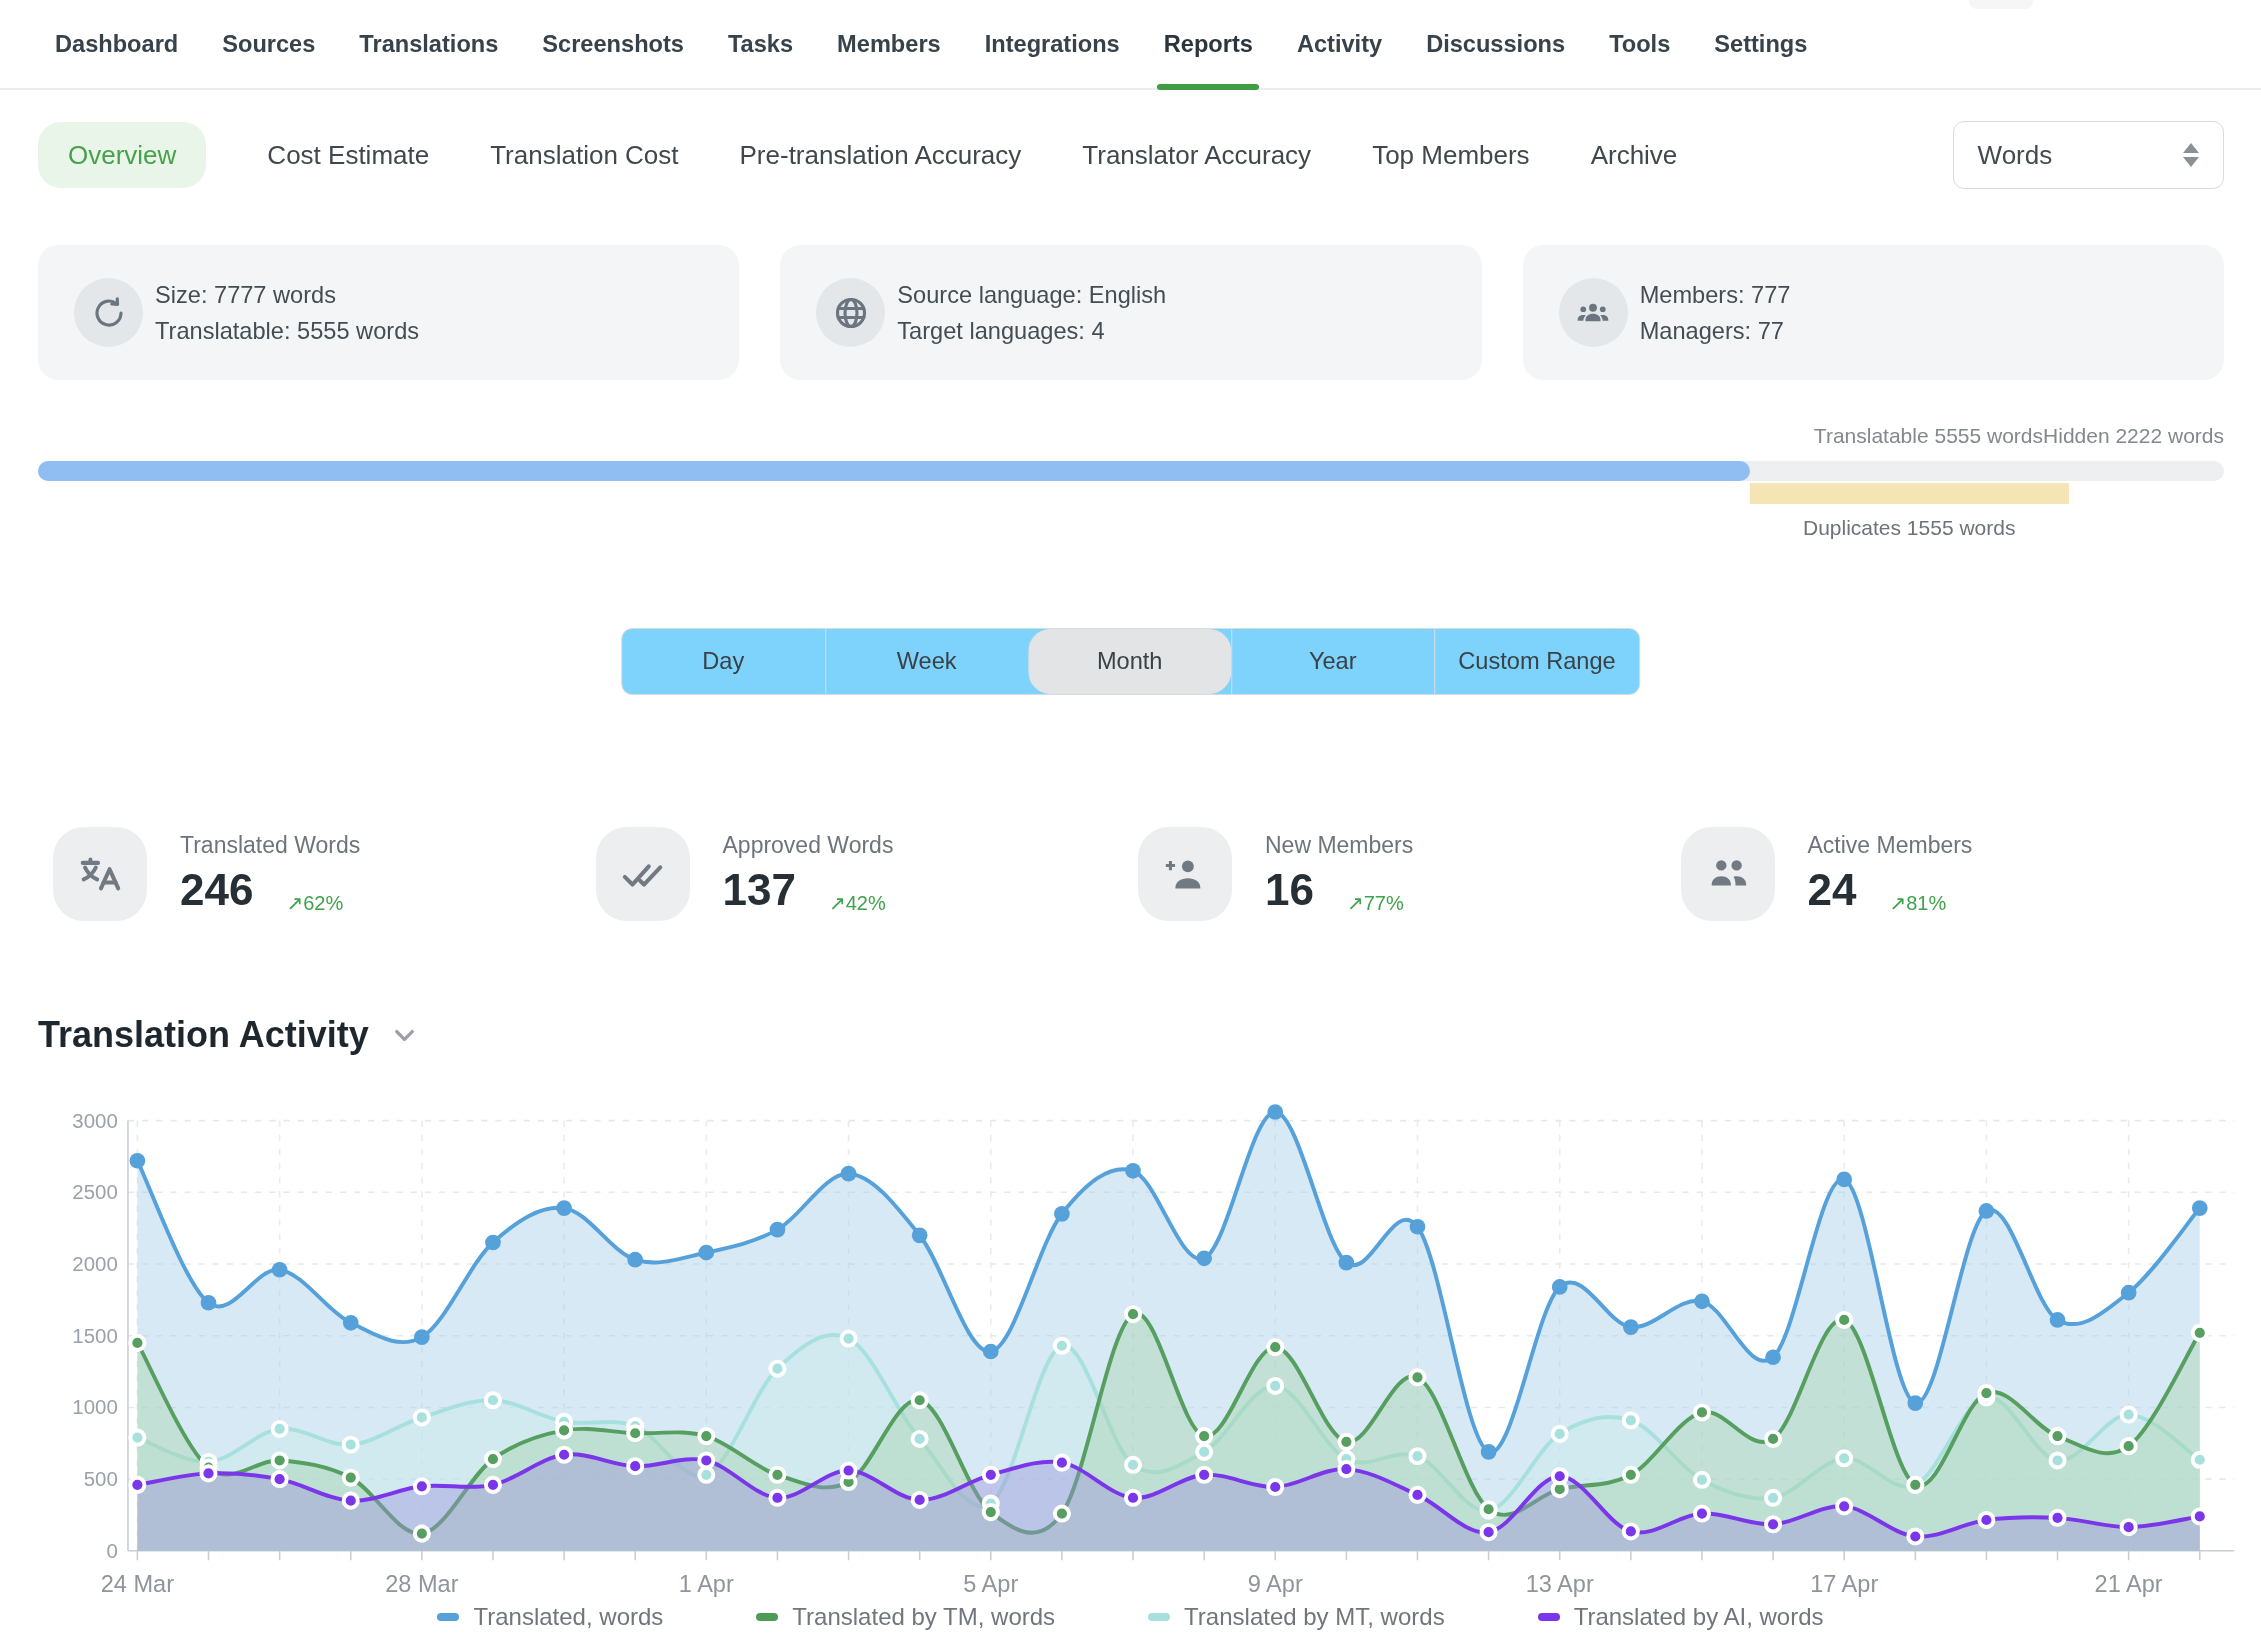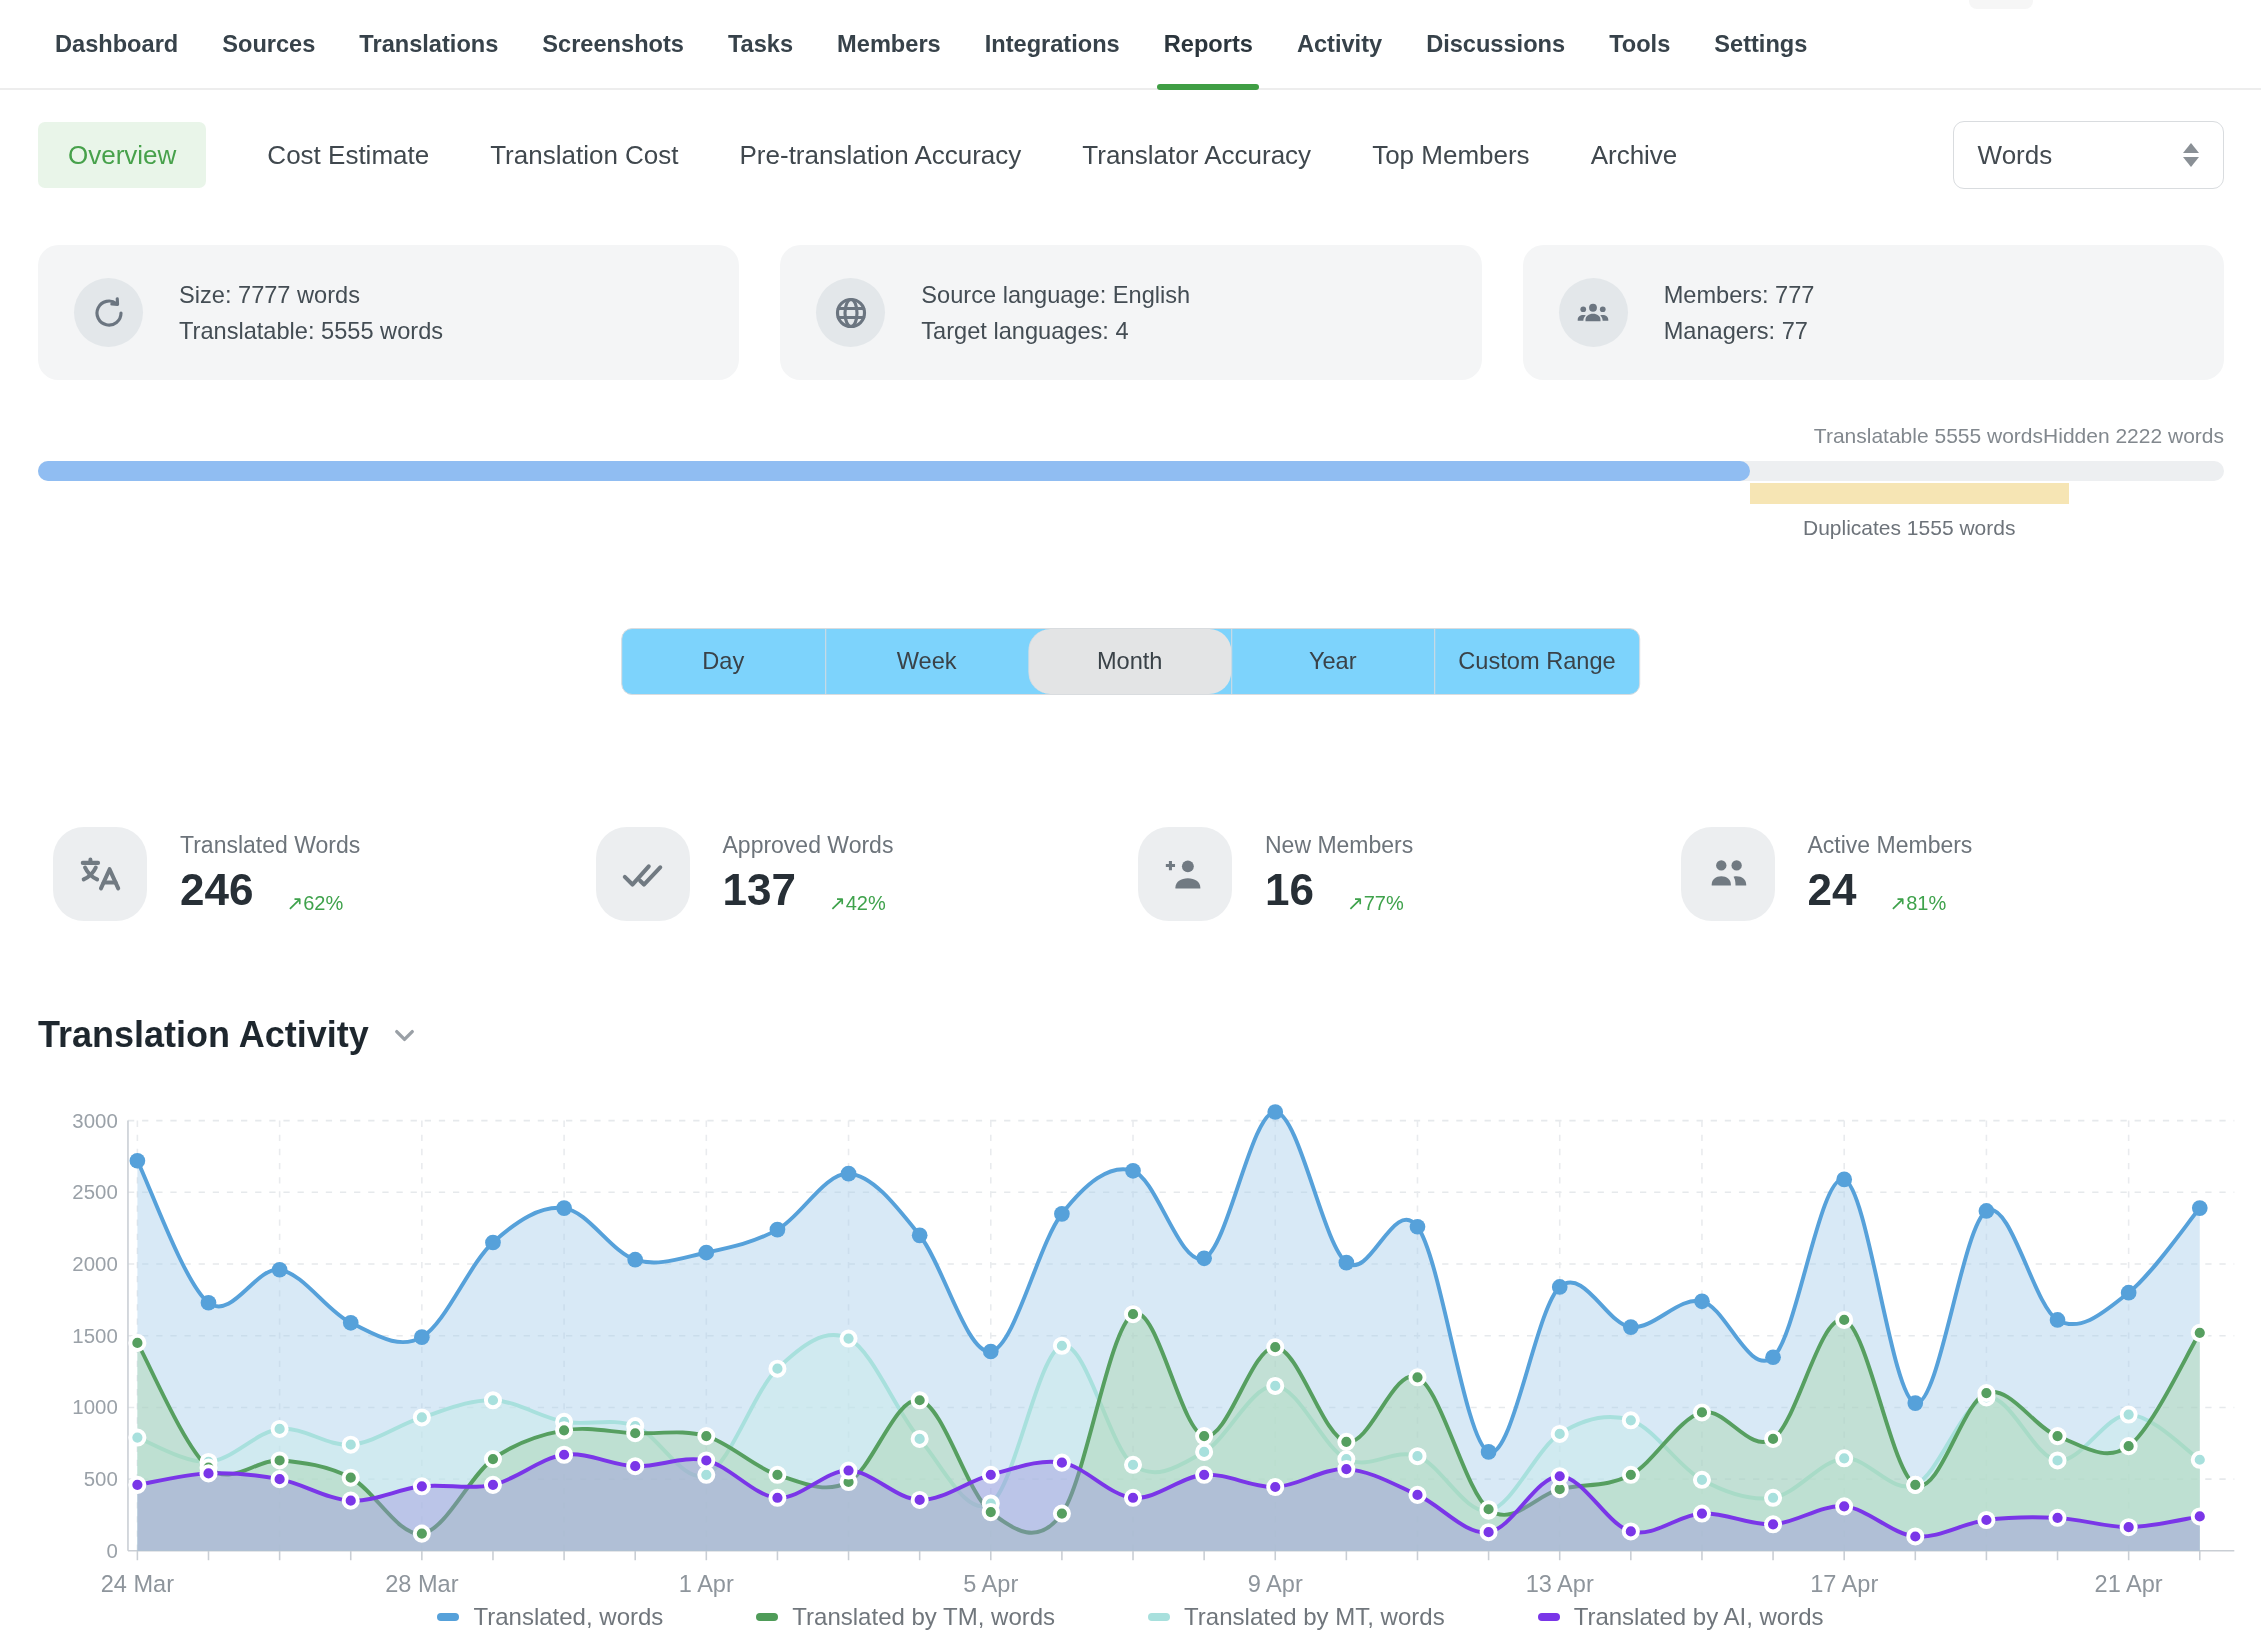--- a/index.html
+++ b/index.html
@@ -15,33 +15,33 @@
   .nav-item.active { color:#2b353c; }
   .nav-item.active::after { content:""; position:absolute; left:-6.3px; right:-6.3px; bottom:-2.4px;
               height:6.3px; background:#3f9e44; border-radius:3.1px; }
   .top-remnant { position:absolute; left:1969px; top:0; width:64px; height:9.4px;
               background:#f6f6f6; border-radius:0 0 7.9px 7.9px; }
 
   
   .subtabs { position:absolute; left:38px; top:108px; width:2186px; height:94px;
              display:flex; align-items:center; gap:61px; }
   .subtab { font-size:26px; color:#40484e; cursor:pointer; white-space:nowrap; }
-  .subtab.active { color:#47a14b; background:#e9f5e9; border-radius:7px; padding:17.3px 30px; }
+  .subtab.active { color:#47a14b; background:#e9f5e9; border-radius:23px; padding:17.3px 30px; }
   .unit-select { margin-left:auto; width:271px; height:68px; border:1.6px solid #d9dcdf;
              border-radius:11px; background:#fff; display:flex; align-items:center;
              justify-content:space-between; padding:0 23.6px; font-size:26px; color:#434a50; cursor:pointer; }
   .sort-arrows { display:flex; flex-direction:column; gap:3.1px; }
   .sort-arrows span { width:0; height:0; border-left:8.6px solid transparent; border-right:8.6px solid transparent; }
   .sort-arrows .up   { border-bottom:10.2px solid #8a9096; }
   .sort-arrows .down { border-top:10.2px solid #8a9096; }
 
   
   .cards { position:absolute; left:38px; top:245px; width:2186px; display:flex; gap:41px; }
   .card { flex:1; height:135px; background:#f4f5f6; border-radius:20.4px;
-          display:flex; align-items:center; gap:36px; padding:0 36px; }
+          display:flex; align-items:center; gap:12px; padding:0 36px; }
   .card-icon { width:69px; height:69px; border-radius:50%; background:#e3e7ea; flex:0 0 69px;
           display:flex; align-items:center; justify-content:center; color:#6b7580; }
   .card-lines { font-size:23.6px; color:#444d54; line-height:36px; }
 
   
   .progress { position:absolute; left:38px; top:424px; width:2186px; }
   .progress-labels { display:flex; justify-content:flex-end; font-size:21px; color:#82888e; margin-bottom:12.6px; }
   .progress-track { position:relative; height:20.4px; border-radius:10.2px; background:#edeff1; }
   .progress-fill { position:absolute; left:0; top:0; bottom:0; border-radius:10.2px; }
   .dup-bar { position:absolute; height:21px; margin-top:2.4px; }

